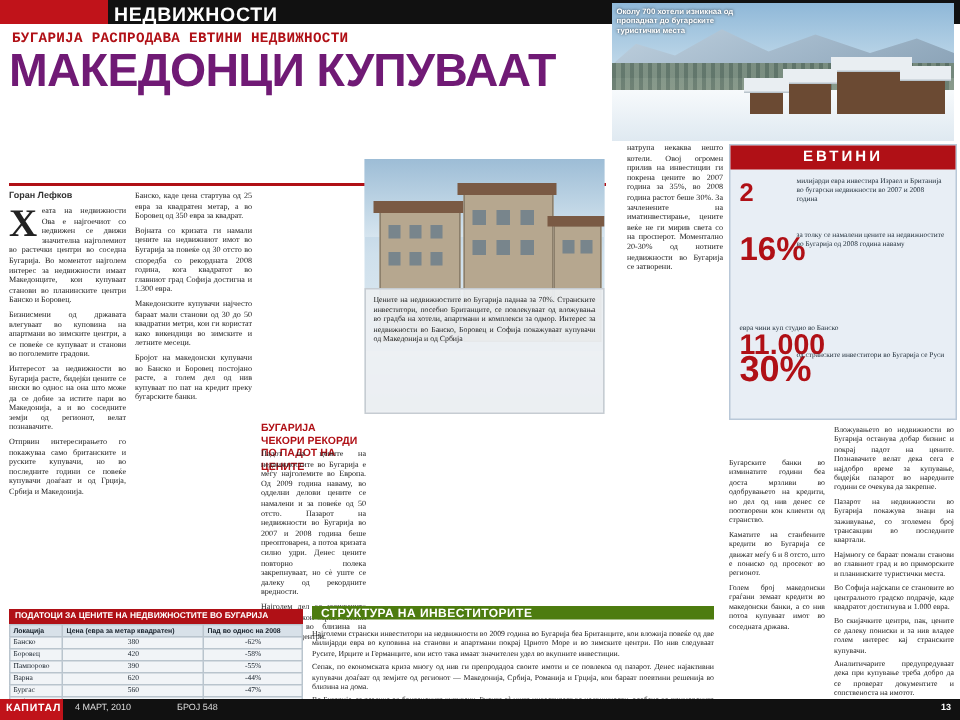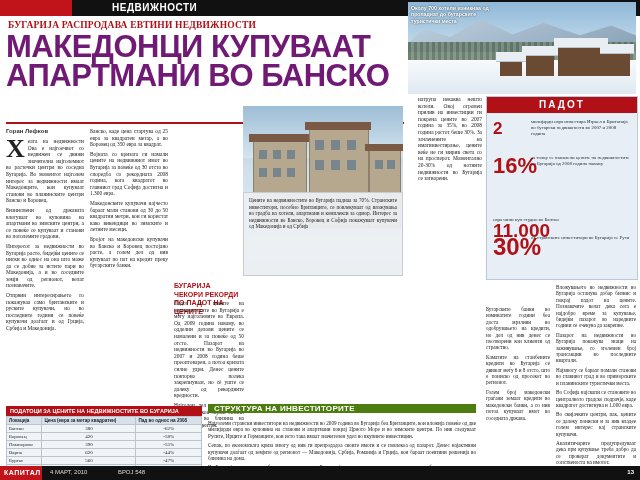--- a/index.html
+++ b/index.html
@@ -15,30 +15,30 @@
   .topbar{
     position:absolute;left:0;top:0;width:640px;height:16px;
     background:#111;
   }
   .topbar .redblock{
     position:absolute;left:0;top:0;width:72px;height:16px;background:#c0131a;
   }
   .topbar .secname{
     position:absolute;left:76px;top:2px;
     color:#fff;font-family:"Liberation Sans",sans-serif;
-    font-size:10px;font-weight:bold;letter-spacing:.5px;margin-left:36px;
+    font-size:13px;font-weight:bold;letter-spacing:.5px;
   }
   .topbar .dots{
     position:absolute;right:4px;top:3px;width:30px;height:10px;
   }
 
   
   .kicker{
     position:absolute;left:8px;top:20px;width:390px;
-    font-family:Liberation Serif, serif;
+    font-family:Liberation Mono, monospace;
     font-size:9.5px;font-weight:bold;color:#b01016;letter-spacing:.2px;
   }
 
   
   .headline{
     position:absolute;left:6px;top:32px;width:400px;
     font-family:"Liberation Sans",sans-serif;
     font-weight:bold;color:#701a75;
     font-size:31px;line-height:29px;letter-spacing:-0.5px;
   }
@@ -247,21 +247,20 @@
           <circle cx="21" cy="5" r="1.2"></circle>
         <circle cx="27" cy="5" r="1.2"></circle>
       </g>
     </svg>
   </div>
 
   <div class="kicker">БУГАРИЈА РАСПРОДАВА ЕВТИНИ НЕДВИЖНОСТИ</div>
 
   <div class="headline">
     <div>МАКЕДОНЦИ КУПУВААТ</div>
-    <div>АПАРТМАНИ ВО БАНСКО</div>
   </div>
   <div class="hr-red"></div>
 
   <div class="byline">Горан Лефков</div>
 
   <div class="col c1">
     <p><span class="dropcap">Х</span><span>еата на недвижности Ова е најгоечиот со недвижен се движи значителна најголемиот во растечки центри во соседна Бугарија. Во моментот најголем интерес за недвижности имаат Македонците, кои купуваат станови во планинските центри Банско и Боровец.</span></p>
     <p>Бизнисмени од државата влегуваат во куповина на апартмани во зимските центри, а се повеќе се купуваат и станови во поголемите градови.</p>
     <p>Интересот за недвижности во Бугарија расте, бидејќи цените се ниски во однос на она што може да се добие за истите пари во Македонија, а и во соседните земји од регионот, велат познавачите.</p>
     <p>Отпрвин интересирањето го покажуваа само британските и руските купувачи, но во последните години се повеќе купувачи доаѓаат и од Грција, Србија и Македонија.</p>
@@ -292,21 +291,21 @@
       </div>
     <div class="ph1-cap">Околу 700 хотели изникнаа од пропаднат до бугарските туристички места</div>
   </div>
 
   <div class="col c4">
     <p>натрупа некаква нешто котели. Овој огромен прилив на инвестиции ги покрена цените во 2007 година за 35%, во 2008 година растот беше 30%. За зачленените на иматинвестирање, цените веќе не ги мирив света со на просперот. Моментално 20-30% од нотните недвижности во Бугарија се затворени.</p>
   </div>
 
   <div class="brojki">
     <div class="brojki-hd">
-      <span>ПАДОТ</span>
+      <span>ЕВТИНИ</span>
     </div>
 
     <div class="bnum" style="top:22px;font-size:17px;">2</div>
     <div class="btxt" style="top:22px;">милијарди евра инвестира Израел и Британија во бугарски недвижности во 2007 и 2008 година</div>
 
     <div class="bnum" style="top:56px;font-size:22px;">16%</div>
     <div class="btxt" style="top:58px;">за толку се намалени цените на недвижностите во Бугарија од 2008 година наваму</div>
 
     <div class="bnum" style="top:98px;font-size:19px;margin-top:25px;">11.000</div>
     <div class="btxt wide" style="top:120px;">евра чини куп студио во Банско</div>

